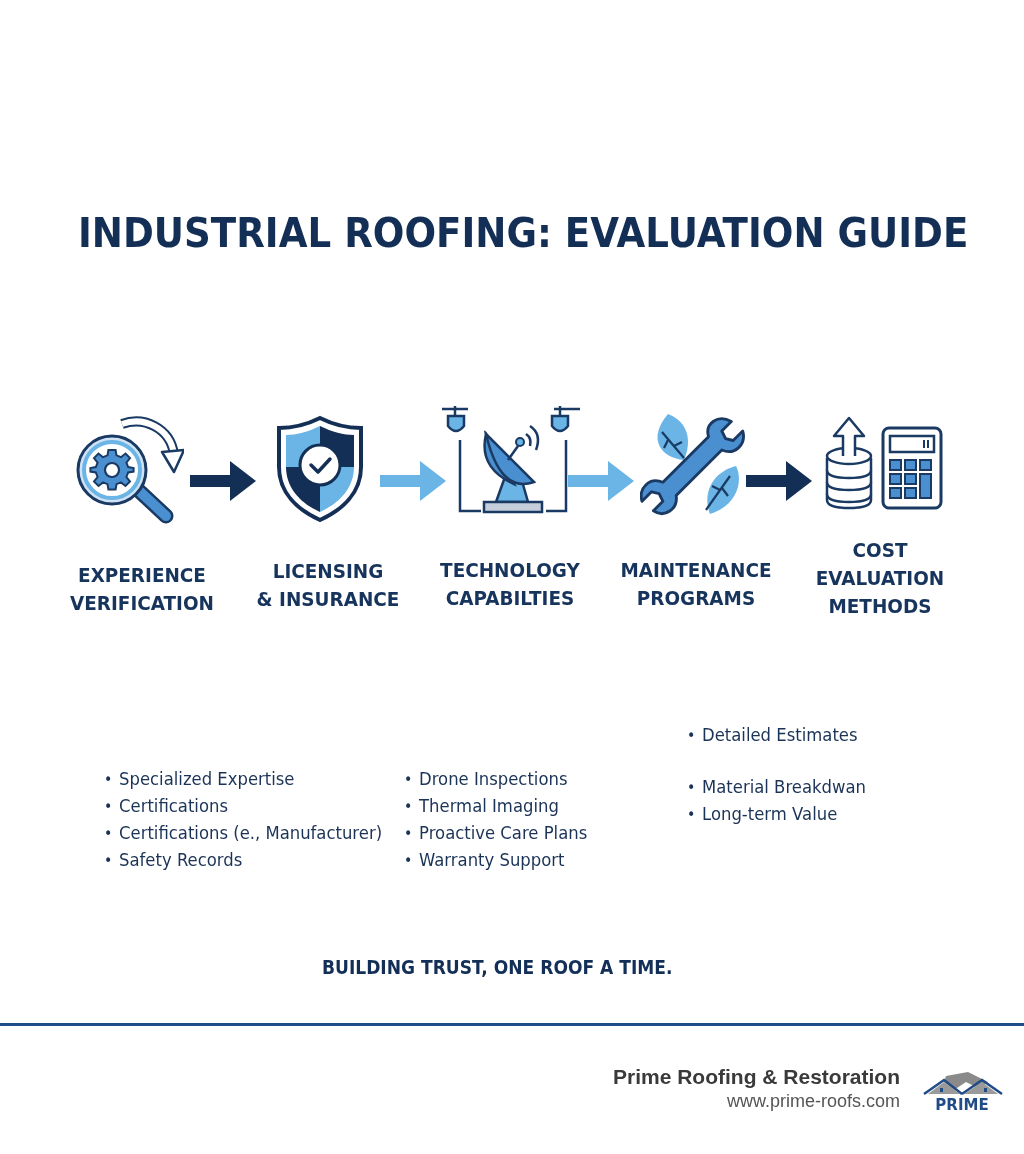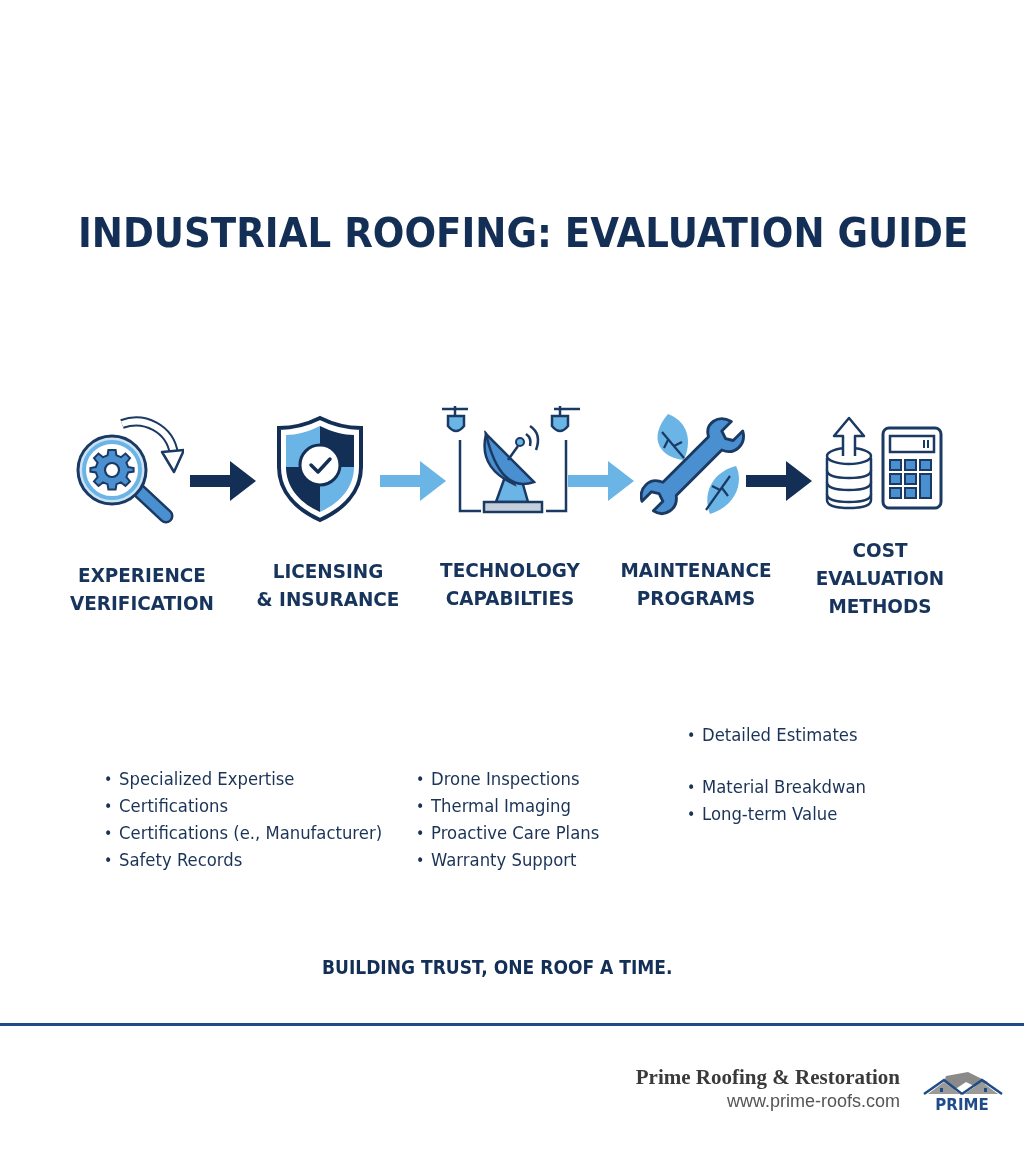--- a/index.html
+++ b/index.html
@@ -6,21 +6,21 @@
   body { width:1024px; height:1154px; position:relative; overflow:hidden; font-family:"Liberation Sans", sans-serif; }
   .title { position:absolute; left:78px; top:210px; font-family:"DejaVu Sans", sans-serif; font-weight:bold; font-size:40px; color:#142f55; letter-spacing:0px; transform:scaleX(0.93); transform-origin:left top; white-space:nowrap; }
   .icon { position:absolute; }
   .arrow { position:absolute; }
   .step-label { position:absolute; font-family:"DejaVu Sans", sans-serif; font-weight:bold; font-size:20px; line-height:28px; color:#17345d; text-align:center; transform:scaleX(0.92); white-space:nowrap; }
   .bullets { position:absolute; list-style:none; margin:0; padding:0; font-family:"DejaVu Sans", sans-serif; font-size:17.5px; color:#1b3357; }
   .bullets li { height:27px; line-height:27px; white-space:nowrap; transform:scaleX(0.94); transform-origin:left center; }
   .bullets li::before { content:"•"; display:inline-block; width:16px; font-size:15px; }
   .tagline { position:absolute; left:322px; top:956px; font-family:"DejaVu Sans", sans-serif; font-weight:bold; font-size:19px; color:#132f57; transform:scaleX(0.9); transform-origin:left top; white-space:nowrap; }
   .divider { position:absolute; left:0; top:1023px; width:1024px; height:3px; background:#1f4b87; }
-  .brand-name { position:absolute; right:124px; top:1065px; font-weight:bold; font-size:21px; color:#3a3a3a; white-space:nowrap;font-family:Liberation Serif, serif; }
+  .brand-name { position:absolute; right:124px; top:1065px; font-weight:bold; font-size:21px; color:#3a3a3a; white-space:nowrap; }
   .brand-url { position:absolute; right:124px; top:1091px; font-size:18px; color:#555555; white-space:nowrap; }
   .logo { position:absolute; left:918px; top:1072px; width:88px; height:40px; }
 </style>
 </head>
 <body>
 
 <div class="title">INDUSTRIAL ROOFING: EVALUATION GUIDE</div>
 
 <svg class="icon" style="left:74px;top:410px" width="110" height="115" viewBox="0 0 110 115">
   <path d="M48 14 C70 6 96 18 100 44" fill="none" stroke="#1a3a64" stroke-width="10" stroke-linecap="butt"></path>
@@ -154,21 +154,21 @@
   <div>EVALUATION</div>
   <div>METHODS</div>
 </div>
 
 <ul class="bullets" style="left:104px;top:766px">
   <li>Specialized Expertise</li>
   <li>Certifications</li>
   <li>Certifications (e., Manufacturer)</li>
   <li>Safety Records</li>
 </ul>
-<ul class="bullets" style="left:416px;top:766px">
+<ul class="bullets" style="left:404px;top:766px">
   <li>Drone Inspections</li>
   <li>Thermal Imaging</li>
   <li>Proactive Care Plans</li>
   <li>Warranty Support</li>
 </ul>
 <ul class="bullets" style="left:687px;top:722px">
   <li>Detailed Estimates</li>
   <li style="visibility:hidden"></li>
   <li style="margin-top:-2px">Material Breakdwan</li>
   <li>Long-term Value</li>

